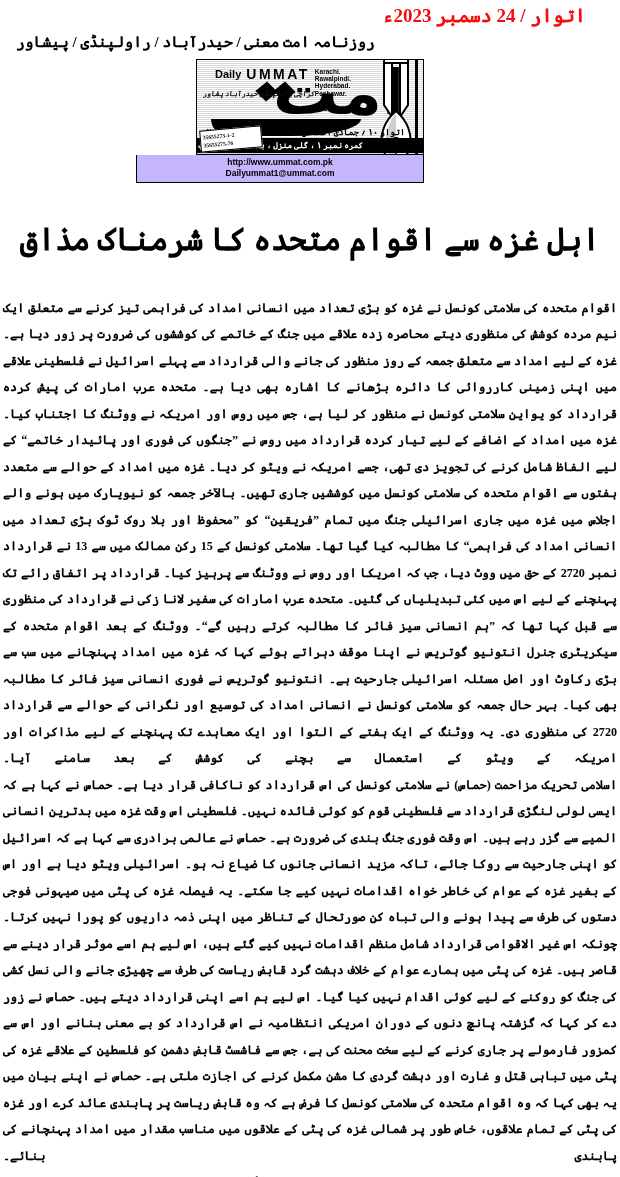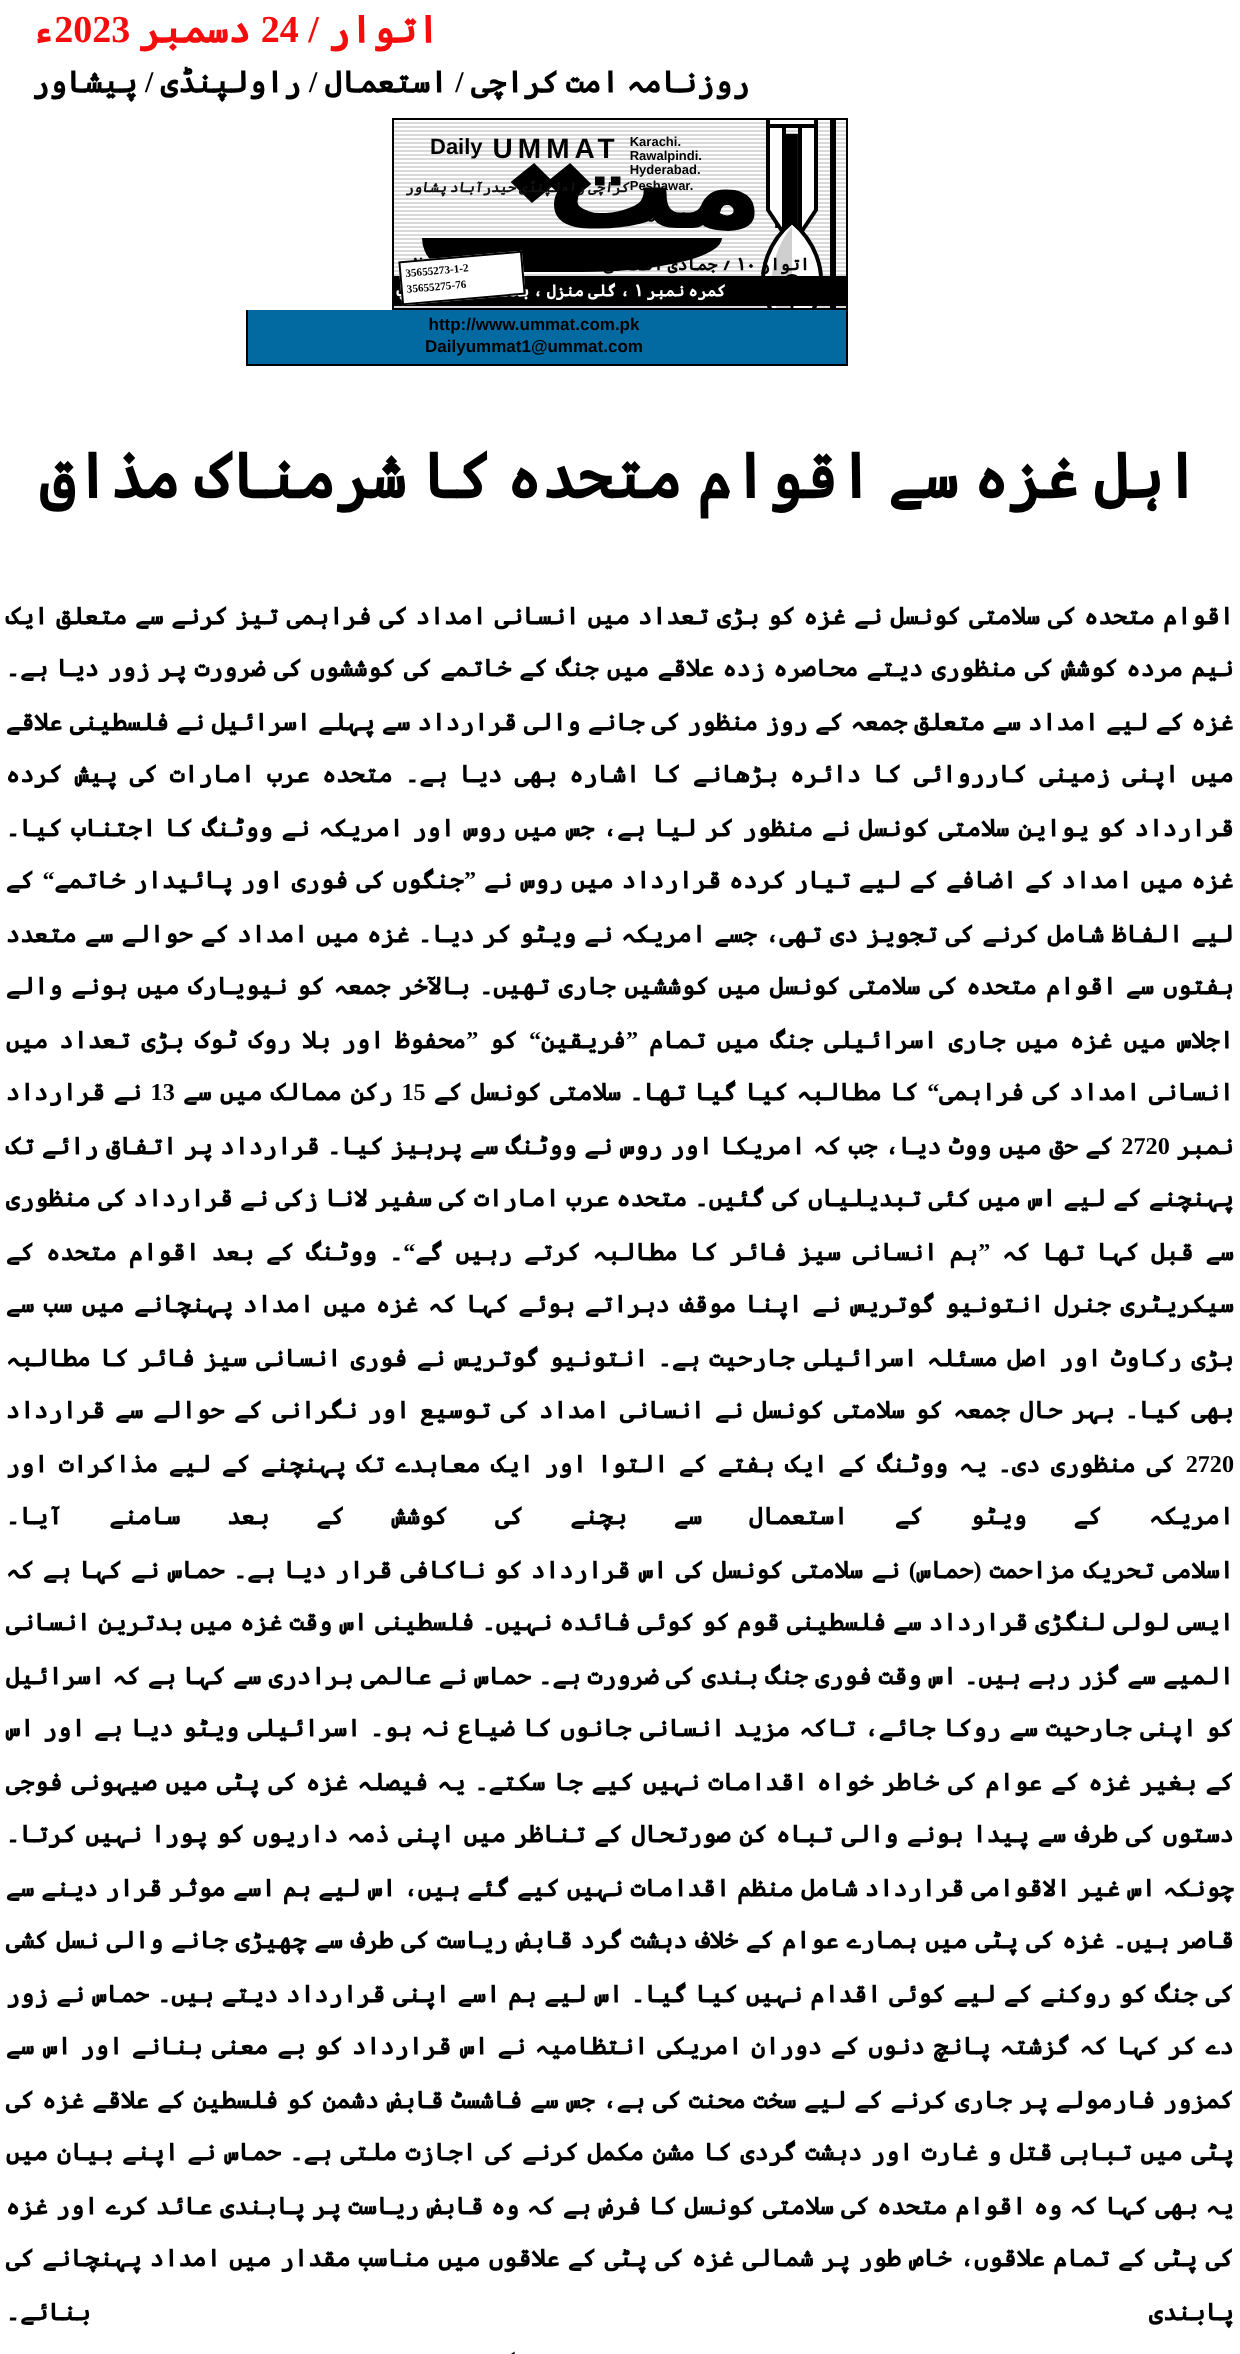--- a/index.html
+++ b/index.html
@@ -12,22 +12,22 @@
     width: 620px;
     height: 1177px;
     position: relative;
     font-family: "Liberation Serif", "DejaVu Serif", serif;
     color: #000000;
     overflow: hidden;
   }
 
   
   .topbar {
-    padding: 6px 16px 0 16px;
-    text-align: left;
+    padding: 6px 34px 0 16px;
+    text-align: right;
     direction: rtl;
   }
   .issue-date {
     display: inline-block;
     color: #f50c0c;
     font-size: 19px;
     font-weight: bold;
     letter-spacing: -0.3px;
     line-height: 1.1;
     white-space: nowrap;
@@ -224,23 +224,23 @@
     width: 286px;
     margin: 0 auto;
     border: 1.5px solid #000;
     border-top: none;
     text-align: center;
     direction: ltr;
     font-family: "Liberation Sans", sans-serif;
     font-size: 8.5px;
     font-weight: bold;
     line-height: 11px;
-    padding: 2px 13px 3px 0;
+    padding: 2px 0 3px 0;
     position: relative;
-    background: #0369a1;
+    background: #c4b5fd;
   }
 
   
   .headline-zone {
     margin-top: 14px;
     padding: 0 4px;
     text-align: center;
   }
   .headline {
     font-size: 30px;
@@ -275,21 +275,21 @@
   }
 </style>
 </head>
 <body>
 
 <div class="topbar">
   <span class="issue-date">اتوار / 24 دسمبر 2023ء</span>
 </div>
 
 <div class="editions-line">
-  <span class="editions-text">روزنامہ امت کراچی / استعمال / راولپنڈی / پیشاور</span>
+  <span class="editions-text">روزنامہ امت معنی / حیدرآباد / راولپنڈی / پیشاور</span>
 </div>
 
 <div class="masthead-wrap">
   <div class="masthead">
 
     <div class="mh-latin">
       <span class="mh-daily">Daily</span>
       <span class="mh-ummat">UMMAT</span>
       <span class="mh-cities" style="white-space:pre;">Karachi.
 Rawalpindi.

